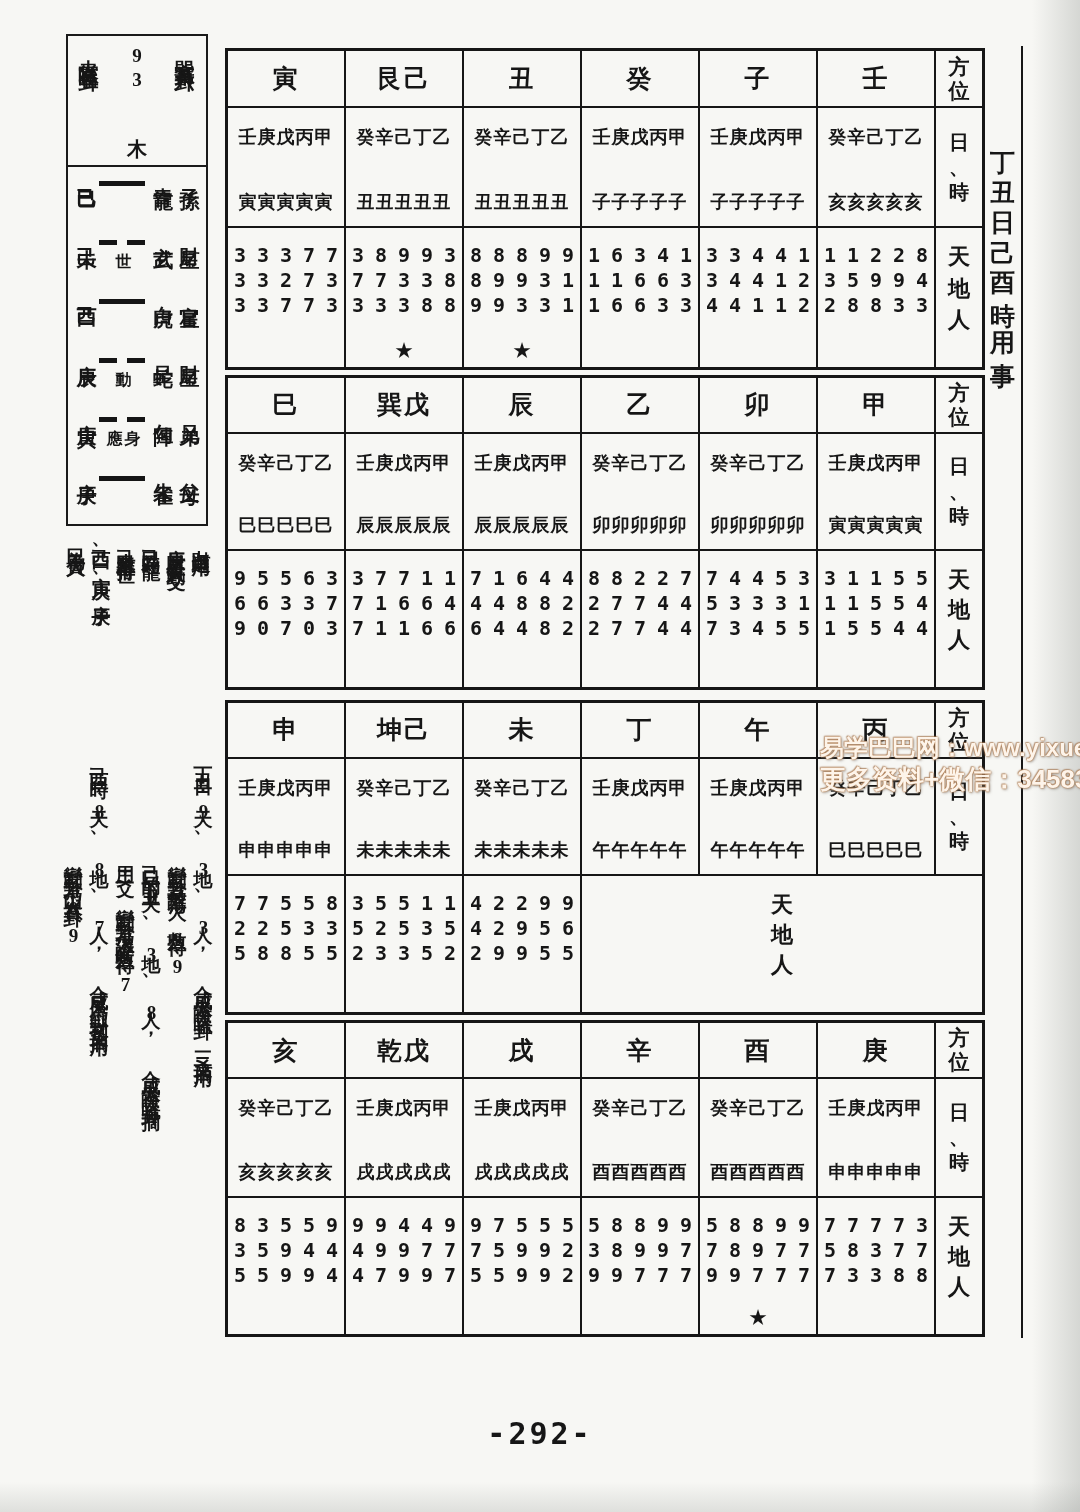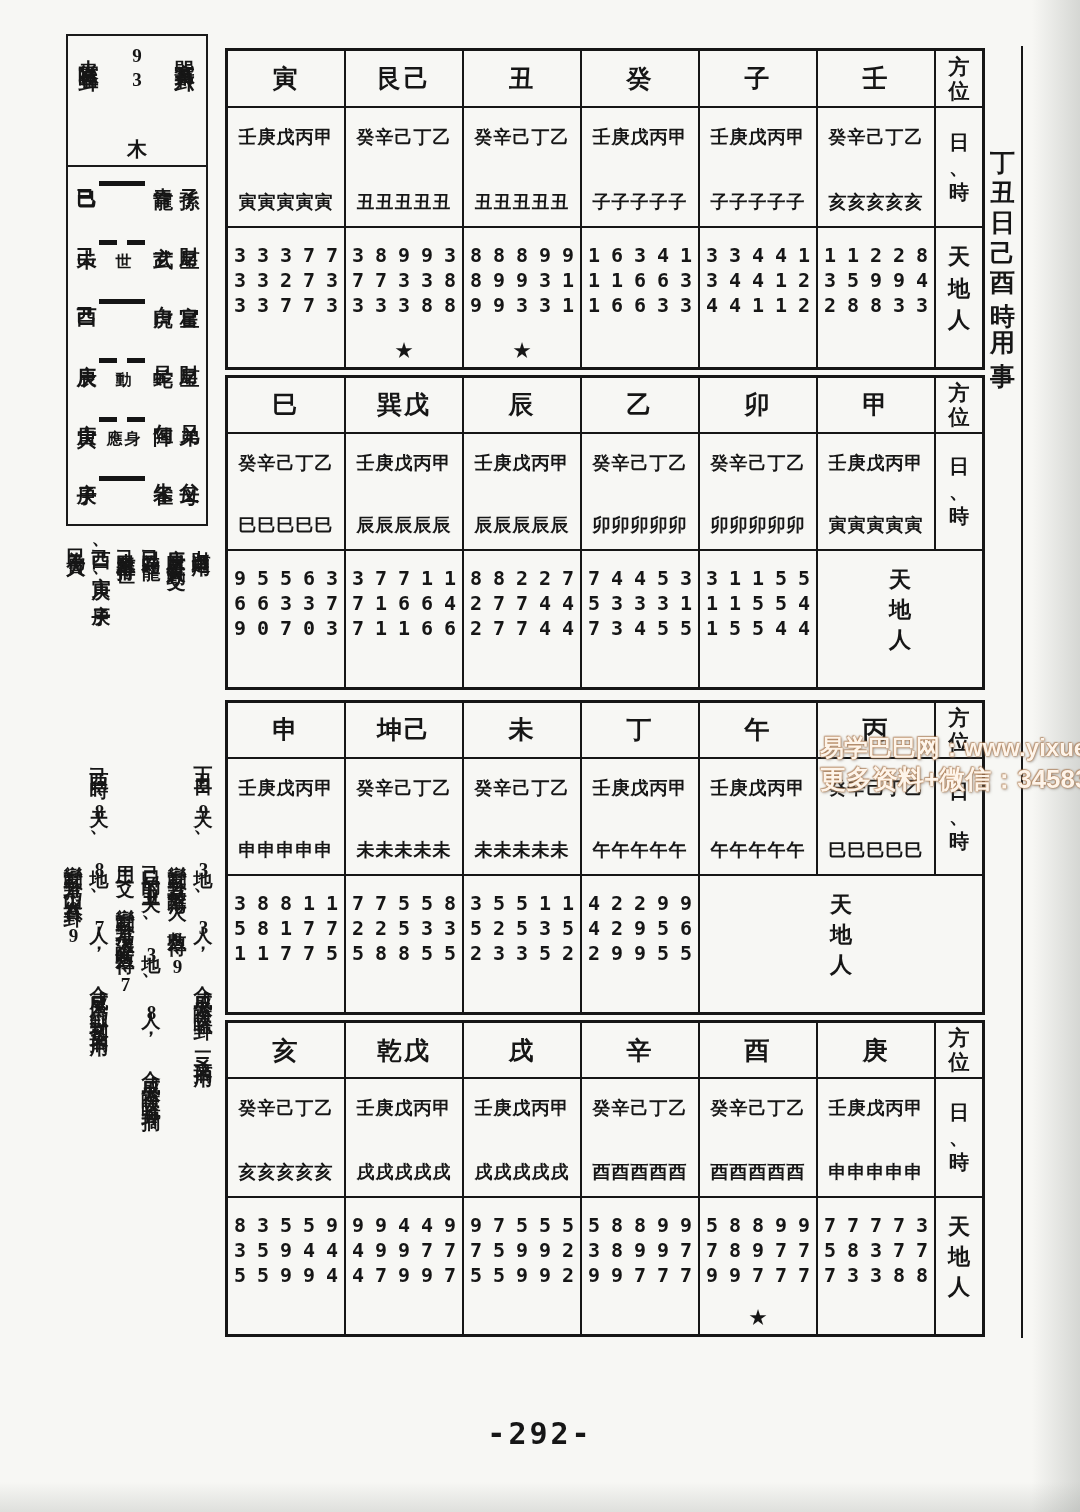--- a/index.html
+++ b/index.html
@@ -346,20 +346,25 @@
             <div class="num"><span>95563</span></div>
             <div class="num"><span>66337</span></div>
             <div class="num"><span>90703</span></div>
           </div>
           <div class="tcell ncell">
             <div class="num"><span>37711</span></div>
             <div class="num"><span>71664</span></div>
             <div class="num"><span>71166</span></div>
           </div>
           <div class="tcell ncell">
+            <div class="num"><span>71644</span></div>
+            <div class="num"><span>44882</span></div>
+            <div class="num"><span>64482</span></div>
+          </div>
+          <div class="tcell ncell">
             <div class="num"><span>88227</span></div>
             <div class="num"><span>27744</span></div>
             <div class="num"><span>27744</span></div>
           </div>
           <div class="tcell ncell">
             <div class="num"><span>74453</span></div>
             <div class="num"><span>53331</span></div>
             <div class="num"><span>73455</span></div>
           </div>
           <div class="tcell ncell">
@@ -425,25 +430,20 @@
             <div class="branches">巳巳巳巳巳</div>
           </div>
           <div class="tlabel slabel">
             <div>日</div>
             <div>、</div>
             <div>時</div>
           </div>
         </div>
         <div class="trow tnums">
           <div class="tcell ncell">
-            <div class="num"><span>38811</span></div>
-            <div class="num"><span>58177</span></div>
-            <div class="num"><span>11775</span></div>
-          </div>
-          <div class="tcell ncell">
             <div class="num"><span>77558</span></div>
             <div class="num"><span>22533</span></div>
             <div class="num"><span>58855</span></div>
           </div>
           <div class="tcell ncell">
             <div class="num"><span>35511</span></div>
             <div class="num"><span>52535</span></div>
             <div class="num"><span>23352</span></div>
           </div>
           <div class="tcell ncell">

